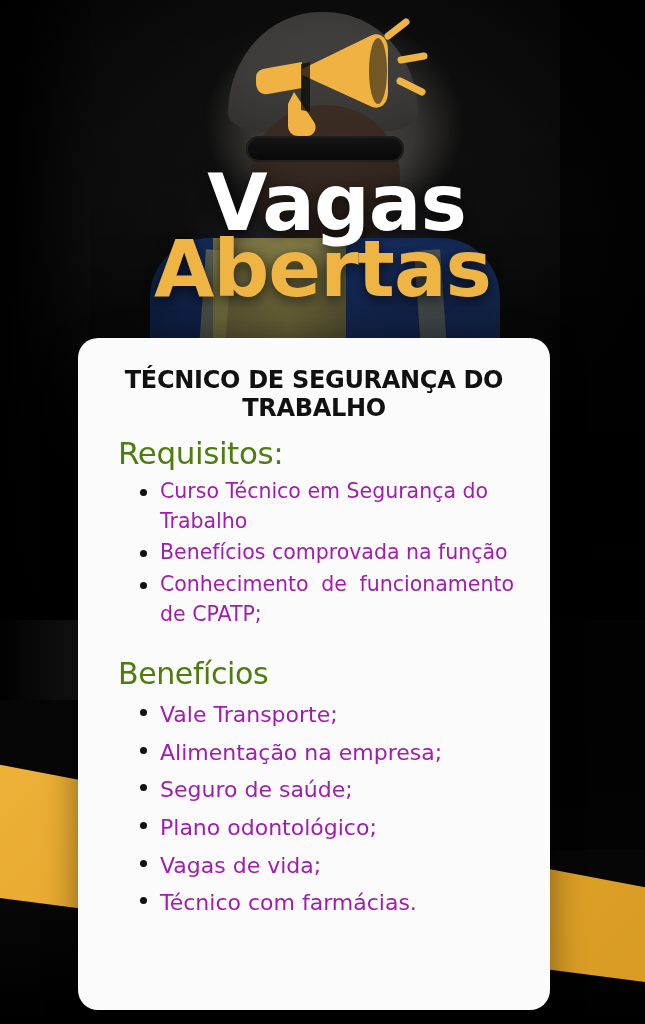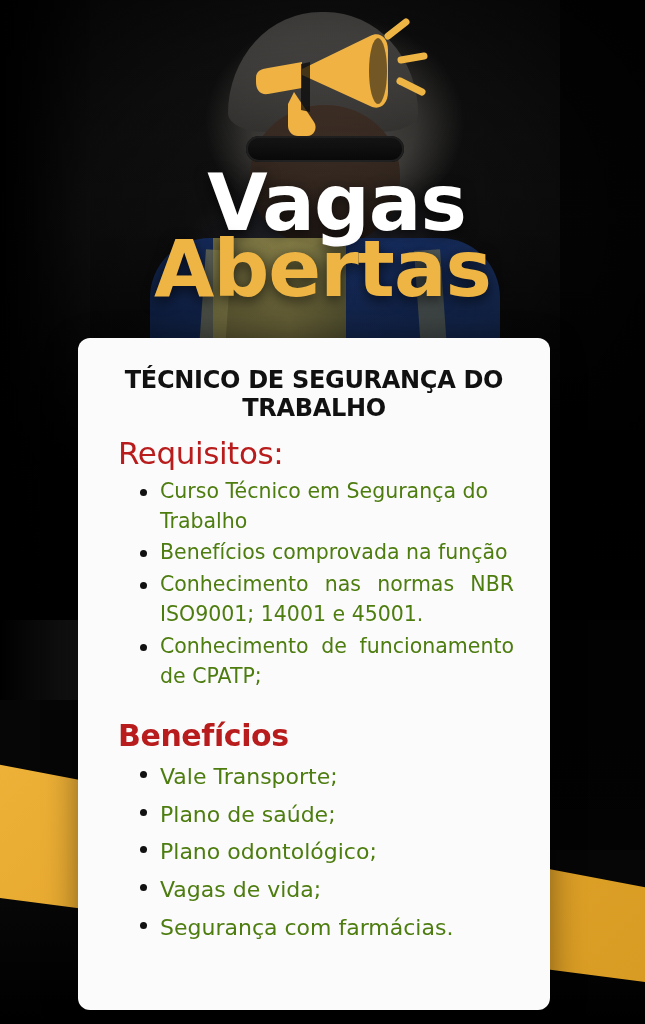--- a/index.html
+++ b/index.html
@@ -165,21 +165,21 @@
     text-shadow: 0 4px 14px rgba(0,0,0,.65);
   }
 
   
   .card {
     position: absolute;
     left: 78px; top: 338px;
     width: 472px;
     height: 672px;
     background: #fbfbfb;
-    border-radius: 12px;
+    border-radius: 20px;
     box-shadow: 0 10px 34px rgba(0,0,0,.45);
     padding: 22px 26px 16px 26px;
     box-sizing: border-box;
     z-index: 6;
     overflow: hidden;
   }
   .job-title {
     margin: 6px 6px 12px 6px;
     text-align: center;
     font-family: "DejaVu Sans", sans-serif;
@@ -187,39 +187,39 @@
     font-size: 24px;
     line-height: 1.18;
     color: #111111;
     letter-spacing: -.3px;
   }
   .section-title {
     margin: 6px 0 6px 14px;
     font-family: "DejaVu Sans", sans-serif;
     font-weight: 400;
     font-size: 31px;
-    color: #b91c1c;
+    color: #4d7c0f;
     letter-spacing: -.4px;
   }
   .section-title.benefits {
     margin-top: 26px;
-    font-weight: 700;
+    font-weight: 400;
     font-size: 30px;
   }
   ul.bullets {
     margin: 0 0 0 6px;
     padding: 0 10px 0 30px;
     list-style: none;
   }
   ul.bullets li {
     position: relative;
     font-family: "DejaVu Sans", sans-serif;
     font-size: 20.5px;
     line-height: 1.46;
-    color: #4d7c0f;
+    color: #a21caf;
     margin-bottom: 2px;
     padding-left: 20px;
   }
   ul.bullets li::before {
     content: "";
     position: absolute;
     left: 0; top: 12px;
     width: 7px; height: 7px;
     border-radius: 50%;
     background: #111111;
@@ -283,28 +283,28 @@
 
   <div class="card">
 
     <div class="job-title">TÉCNICO DE SEGURANÇA DO TRABALHO</div>
 
     <div class="section-title">Requisitos:</div>
 
     <ul class="bullets req">
       <li>Curso Técnico em Segurança do Trabalho</li>
       <li>Benefícios comprovada na função</li>
-      <li class="justify">Conhecimento nas normas NBR ISO9001; 14001 e 45001.</li>
       <li class="justify">Conhecimento de funcionamento de CPATP;</li>
     </ul>
 
     <div class="section-title benefits">Benefícios</div>
 
     <ul class="bullets ben">
       <li>Vale Transporte;</li>
-      <li>Plano de saúde;</li>
+      <li>Alimentação na empresa;</li>
+      <li>Seguro de saúde;</li>
       <li>Plano odontológico;</li>
       <li>Vagas de vida;</li>
-      <li>Segurança com farmácias.</li>
+      <li>Técnico com farmácias.</li>
     </ul>
 
   </div>
 </div>
 
 </body></html>

